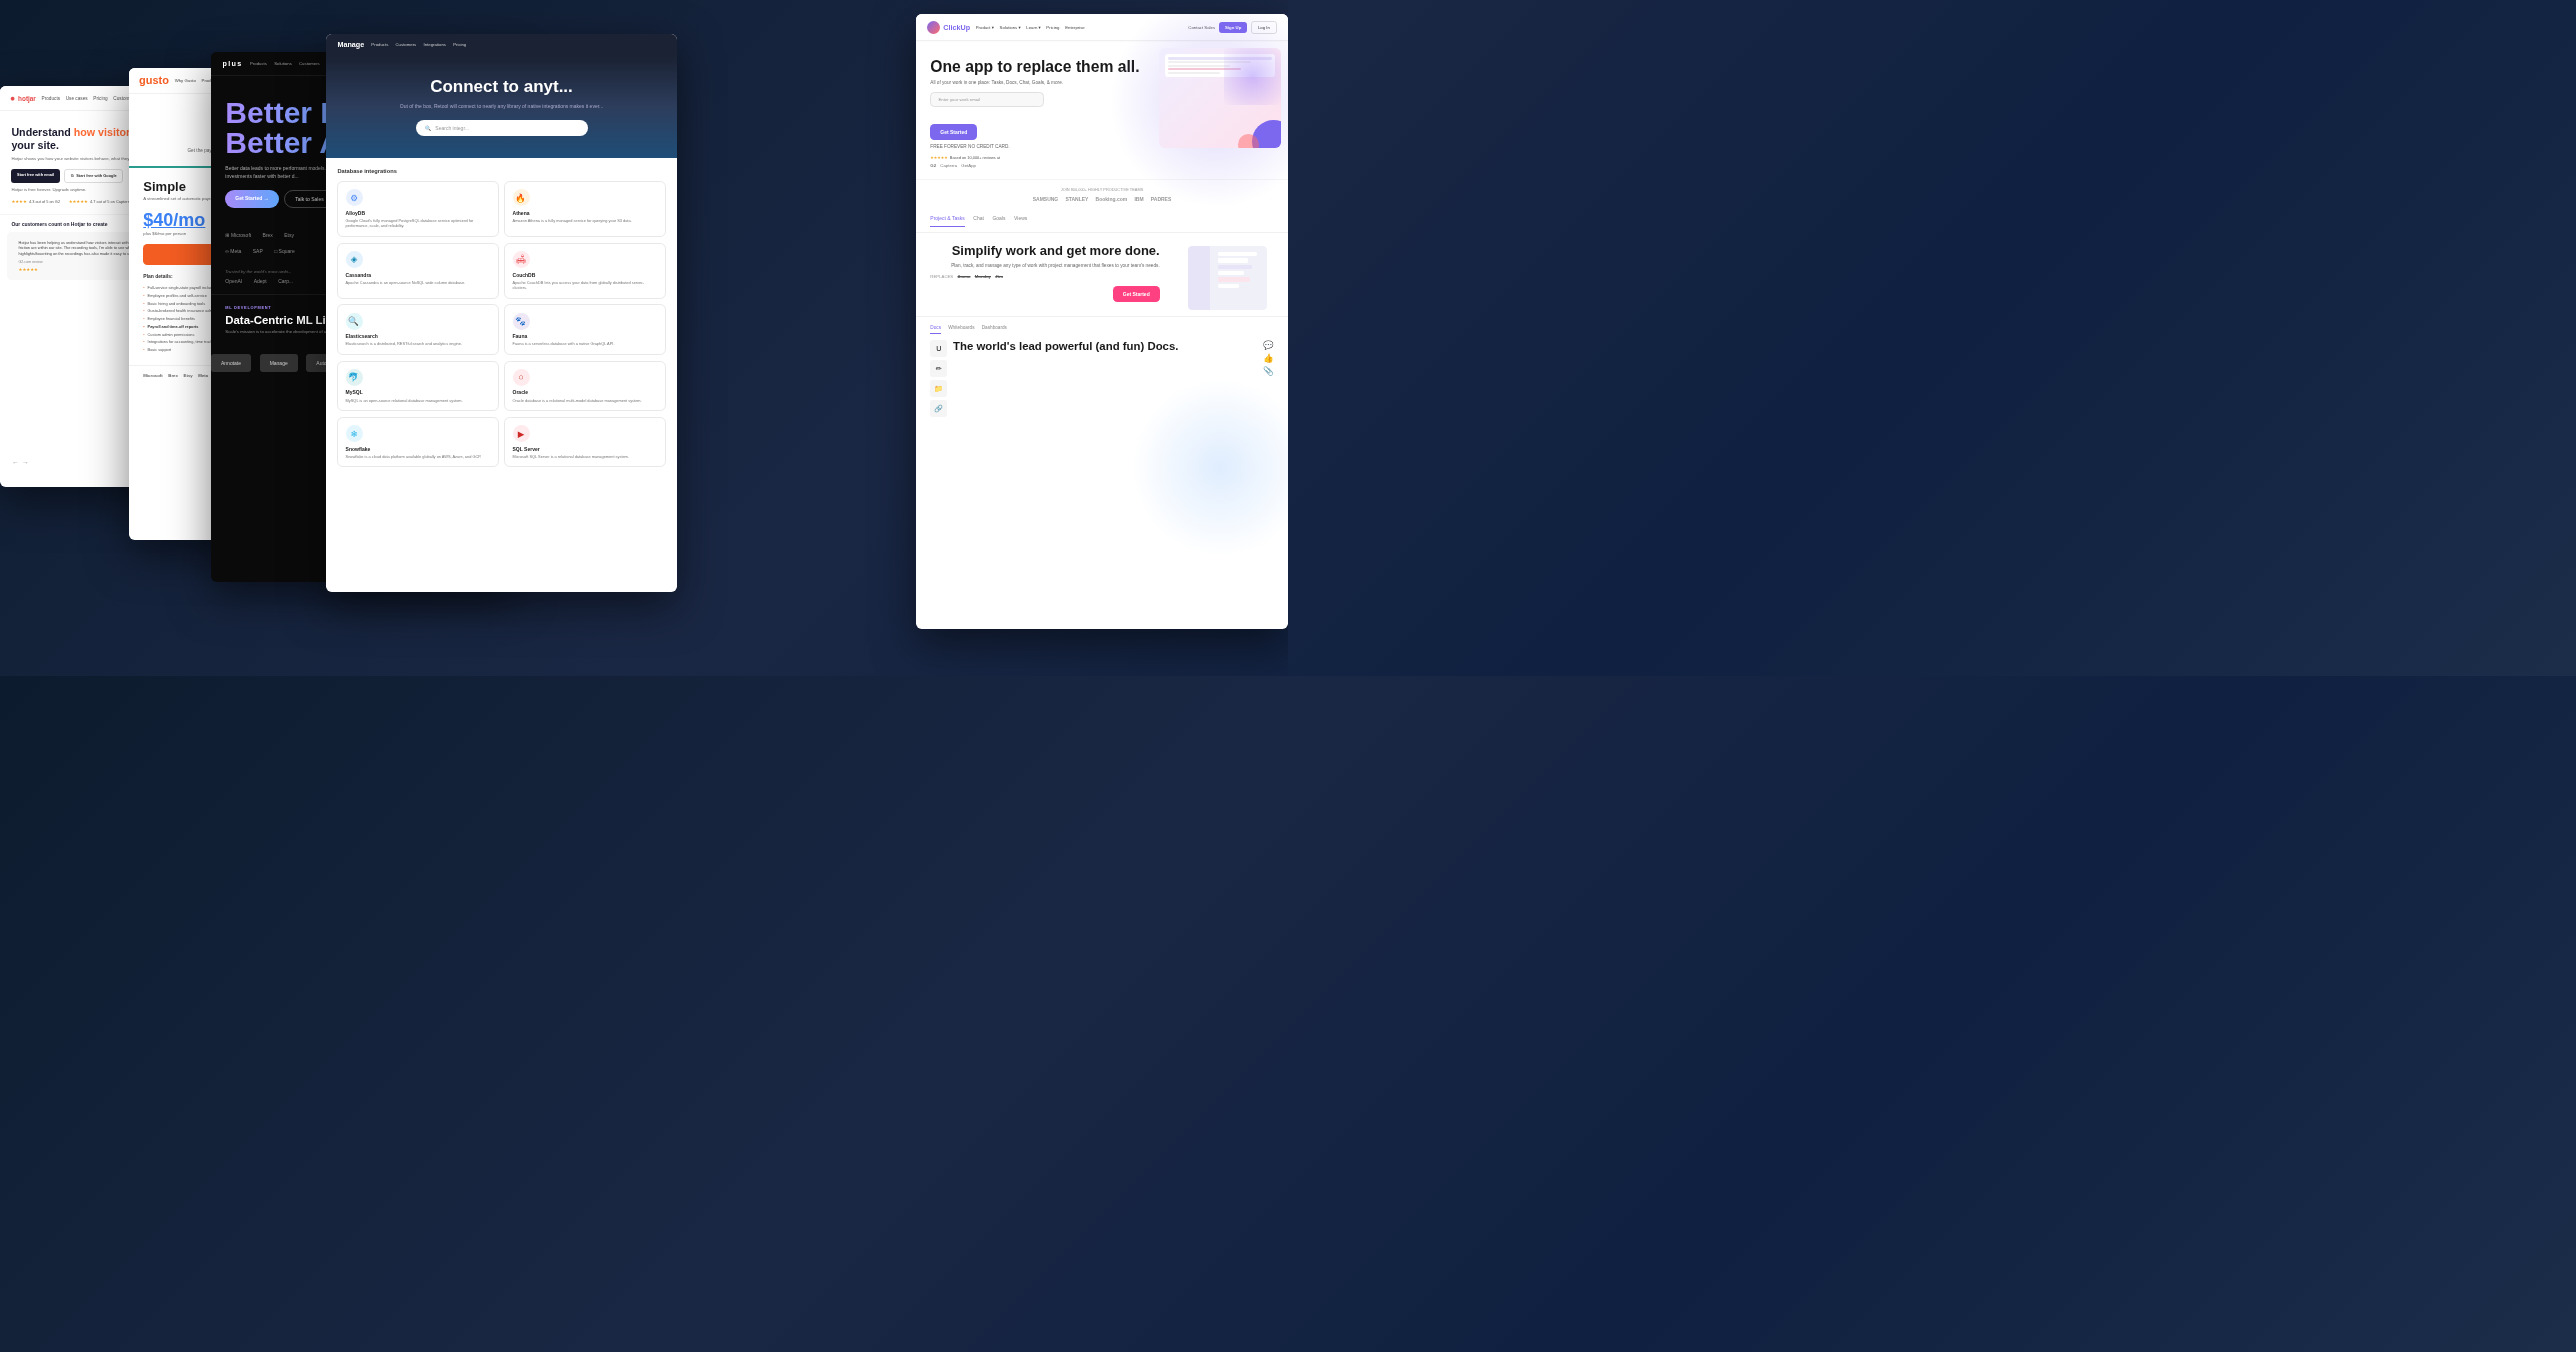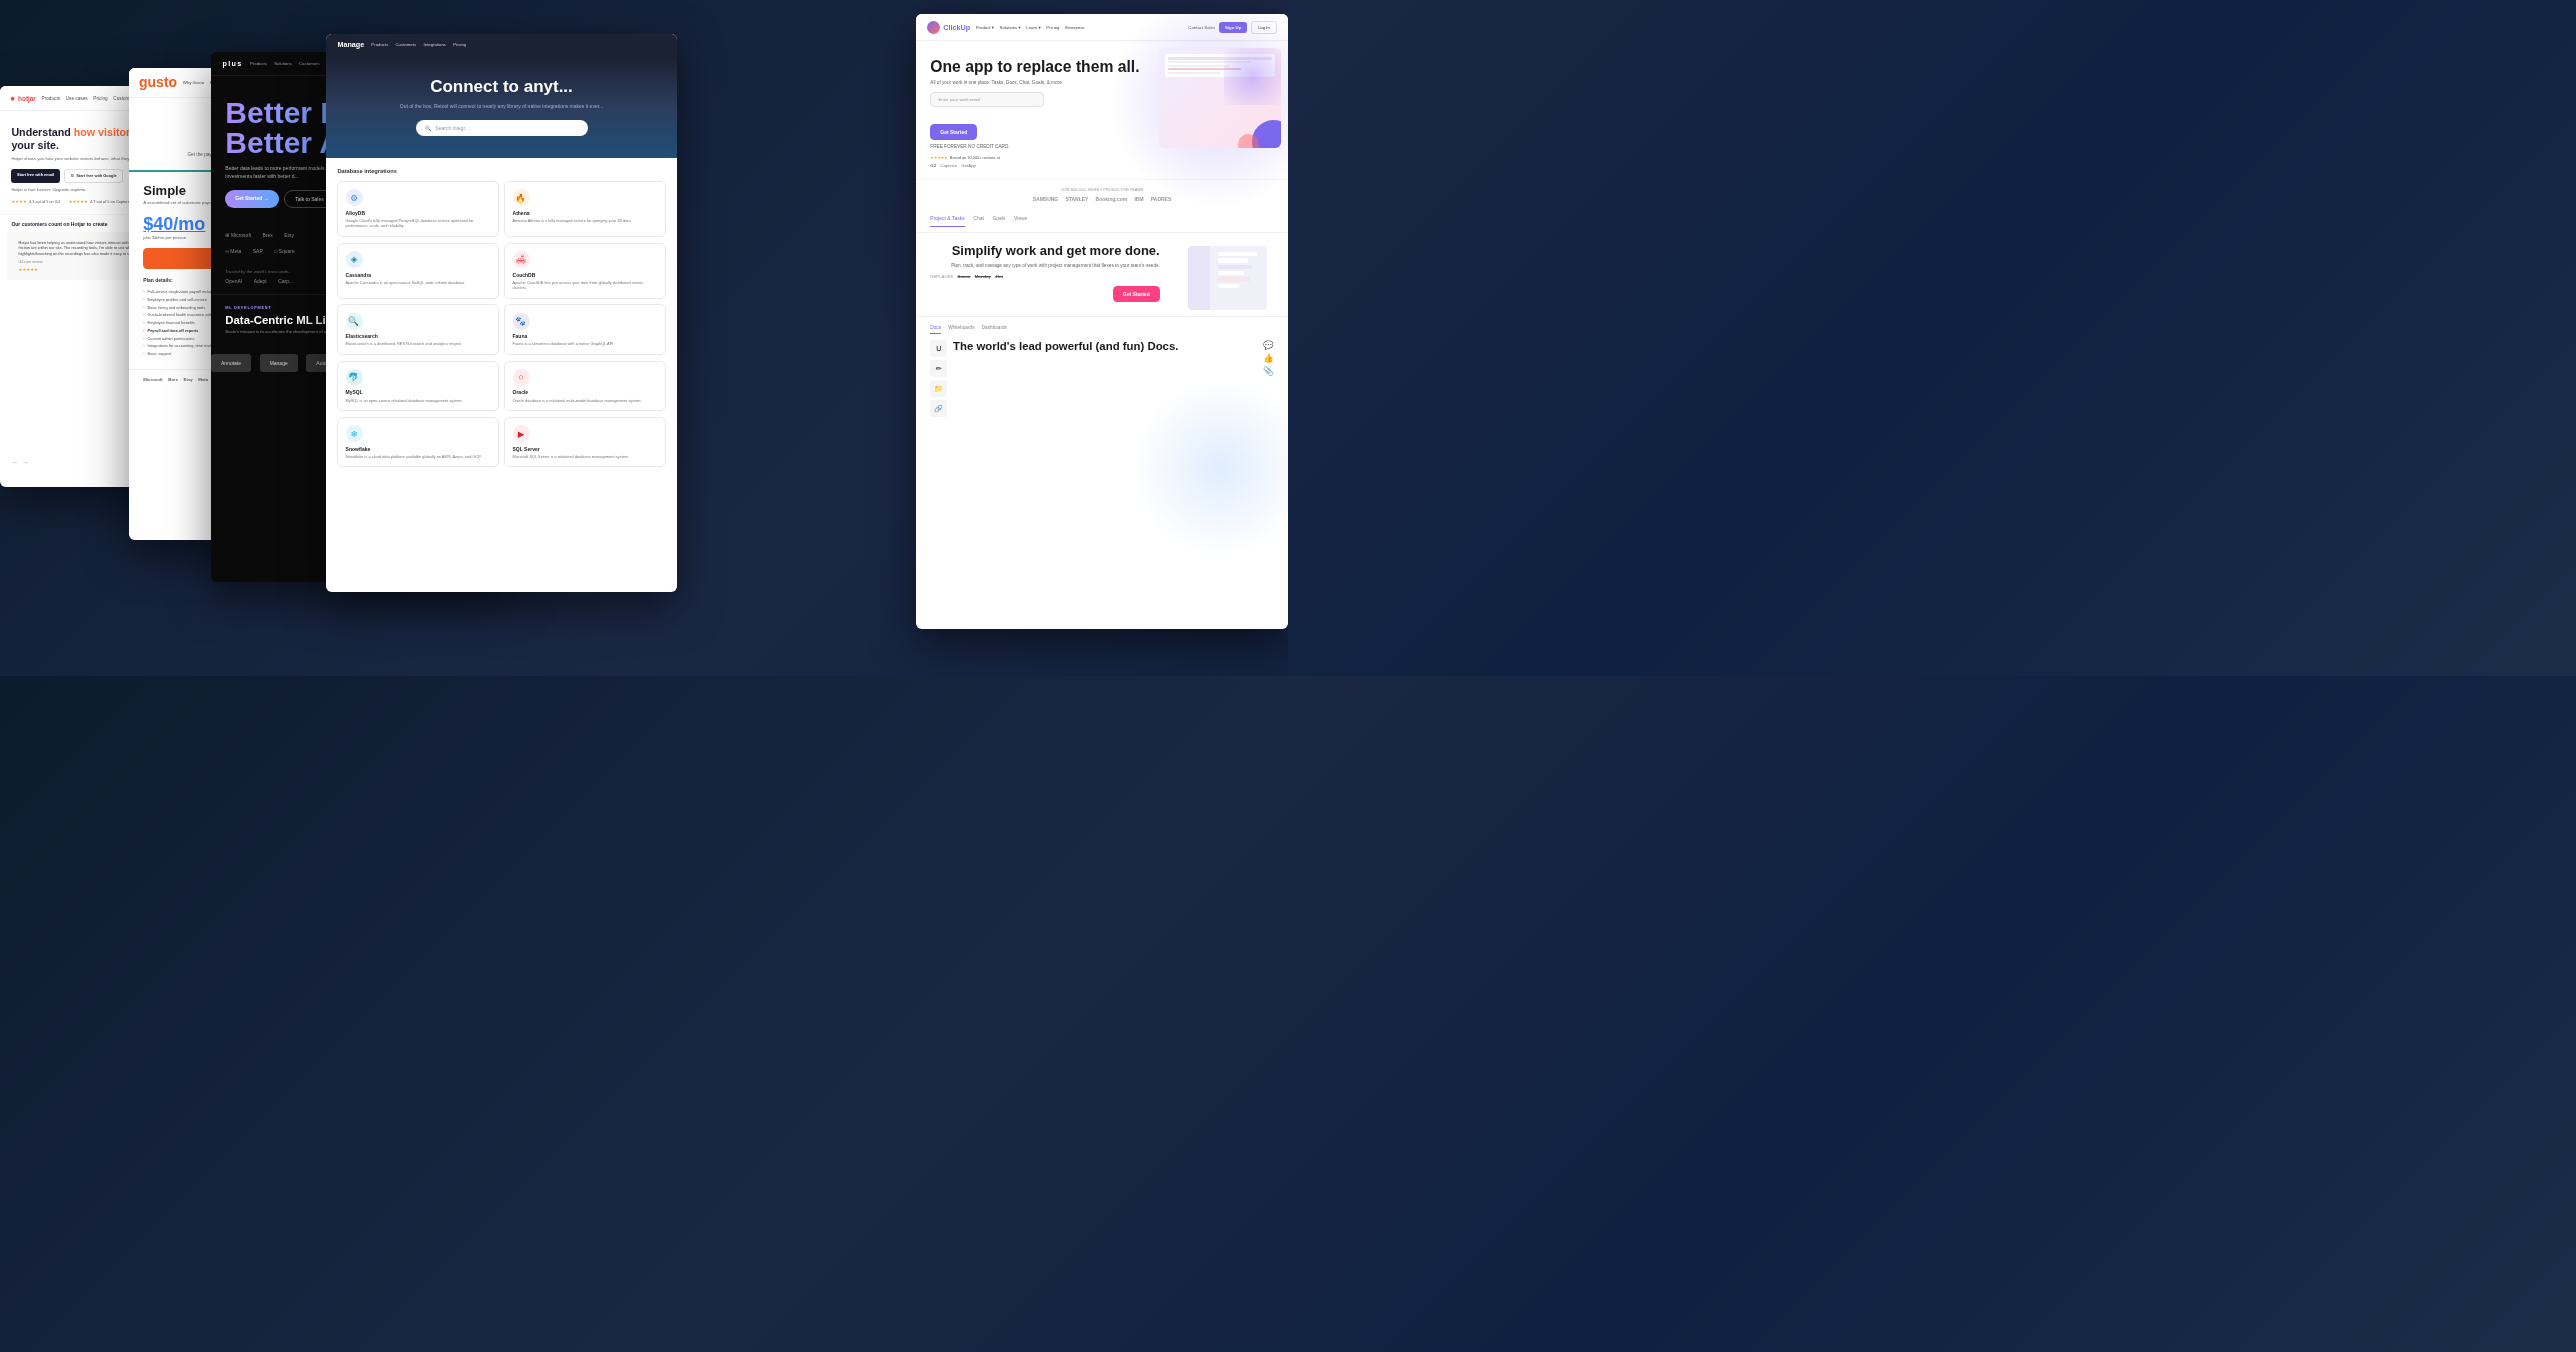--- a/index.html
+++ b/index.html
@@ -163,21 +163,21 @@
     }
     .gusto-nav {
       background: #fff;
       padding: 6.4px 10px;
       display: flex;
       align-items: center;
       gap: 5.7px;
       border-bottom: 0.7px solid #f0f0f0;
     }
     .gusto-logo {
-      font-size: 14px;
+      font-size: 11px;
       font-weight: 800;
       color: #f45d22;
     }
     .gusto-nav-links {
       display: flex;
       gap: 5.7px;
       font-size: 4.3px;
       color: #444;
     }
     .gusto-hero {

